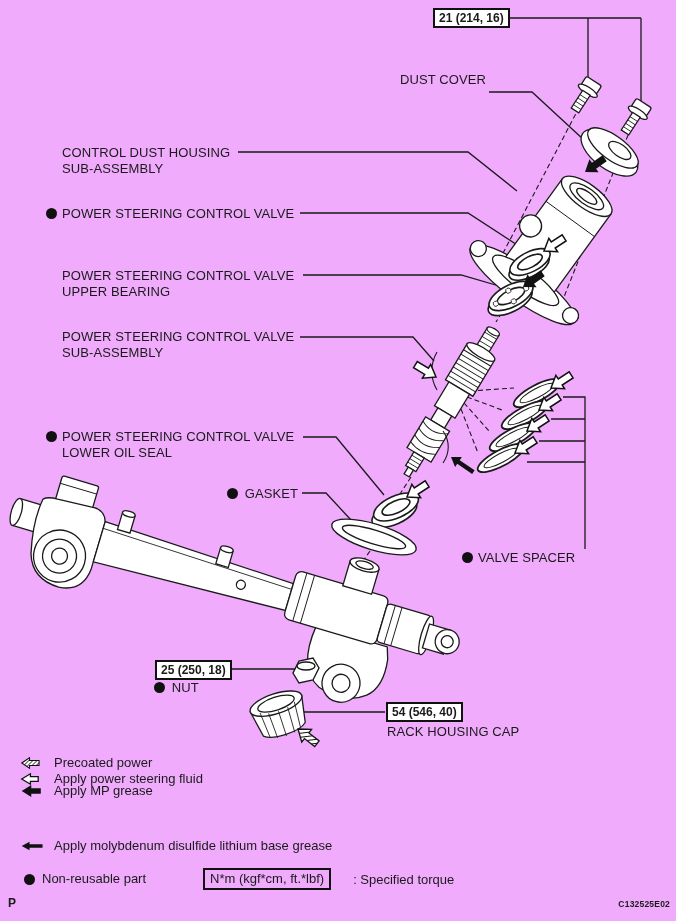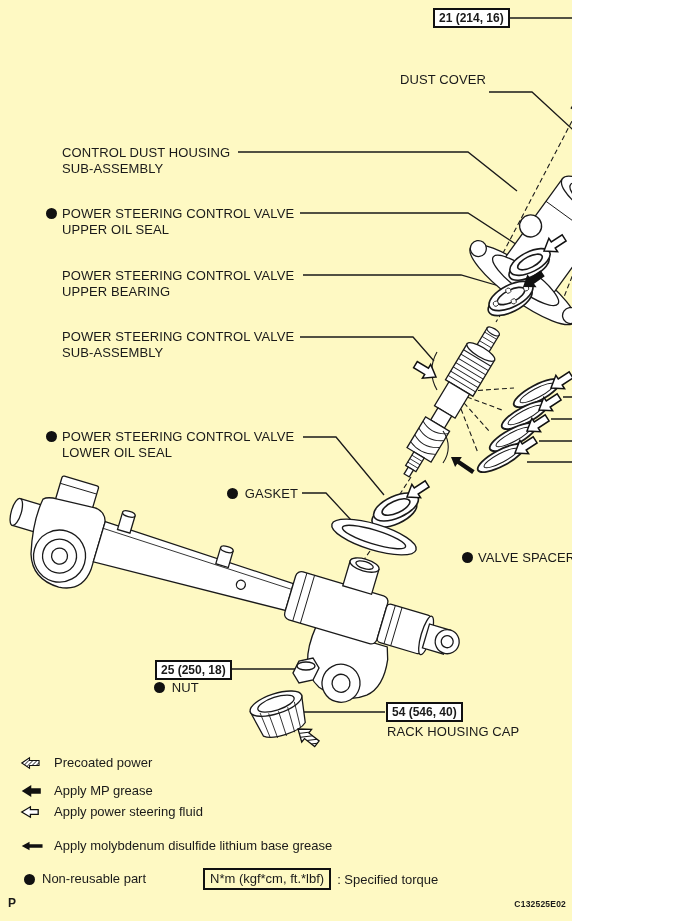--- a/index.html
+++ b/index.html
@@ -1,27 +1,27 @@
 <!DOCTYPE html>
 <html><head>
 <meta charset="utf-8">
 <style>
   html,body{margin:0;padding:0;background:#fff;}
-  #page{position:relative;width:572px;height:921px;background:#fef9c3;overflow:hidden;
+  #page{position:relative;width:676px;height:921px;background:#f0abfc;overflow:hidden;
         font-family:"Liberation Sans", sans-serif;color:#1a1a1a;}
   #art{position:absolute;left:0;top:0;}
   .plabel{position:absolute;font-size:13px;line-height:15.5px;letter-spacing:.1px;white-space:nowrap;}
   .plabel.bulleted{padding-left:16px;}
   .dot{position:absolute;left:0;top:2px;width:11px;height:11px;border-radius:50%;background:#111;}
   .dot.inline{position:relative;display:inline-block;top:1px;left:0;margin-right:3px;}
   .tq{position:absolute;border:2px solid #111;padding:0 4px;font-size:12px;font-weight:bold;
       line-height:16px;background:#fff;white-space:nowrap;}
   .legend-row{position:absolute;display:flex;align-items:center;gap:8px;font-size:13px;line-height:16px;}
   .legend-row svg{display:block;}
-  .torque-note{position:absolute;display:flex;align-items:center;gap:6px;font-size:13px;}
+  .torque-note{position:absolute;display:flex;align-items:center;gap:22px;font-size:13px;}
   .torque-note .nm-box{border:2px solid #111;padding:1px 5px;line-height:16px;white-space:nowrap;}
   .footer-p{position:absolute;left:8px;top:896px;font-size:12px;font-weight:bold;}
   .fig-code{position:absolute;right:6px;top:899px;font-size:8.5px;font-weight:bold;letter-spacing:.2px;}
 </style>
 </head>
 <body>
 
 <div id="page">
 
   <svg id="art" width="688" height="921" viewBox="0 0 688 921">
@@ -280,21 +280,20 @@
   </div>
 
   <div class="plabel" style="left:62px;top:145px;">
     <div>CONTROL DUST HOUSING</div>
     <div>SUB-ASSEMBLY</div>
   </div>
 
   <div class="plabel bulleted" style="left:46px;top:206px;">
     <span class="dot"></span>
     <div>POWER STEERING CONTROL VALVE</div>
-    <div>UPPER OIL SEAL</div>
   </div>
 
   <div class="plabel" style="left:62px;top:268px;">
     <div>POWER STEERING CONTROL VALVE</div>
     <div>UPPER BEARING</div>
   </div>
 
   <div class="plabel" style="left:62px;top:329px;">
     <div>POWER STEERING CONTROL VALVE</div>
     <div>SUB-ASSEMBLY</div>
@@ -338,21 +337,21 @@
     <span>Precoated power</span>
   </div>
 
   <div class="legend-row" style="left:20px;top:783px;">
     <svg width="26" height="16" viewBox="0 0 30 16">
       <path d="M2 8 L13 1 L13 4.8 L24 4.8 L24 11.2 L13 11.2 L13 15 Z" fill="#111"></path>
     </svg>
     <span>Apply MP grease</span>
   </div>
 
-  <div class="legend-row" style="left:20px;top:804px;">
+  <div class="legend-row" style="left:20px;top:771px;">
     <svg width="26" height="16" viewBox="0 0 30 16">
       <path d="M2 8 L12 2 L12 5.2 L21 5.2 L21 10.8 L12 10.8 L12 14 Z" fill="#fff" stroke="#111" stroke-width="1.5"></path>
     </svg>
     <span>Apply power steering fluid</span>
   </div>
 
   <div class="legend-row" style="left:20px;top:838px;">
     <svg width="26" height="16" viewBox="0 0 30 16">
       <path d="M2 8 L11 3 L11 6 L26 6 L26 10 L11 10 L11 13 Z" fill="#111"></path>
     </svg>

